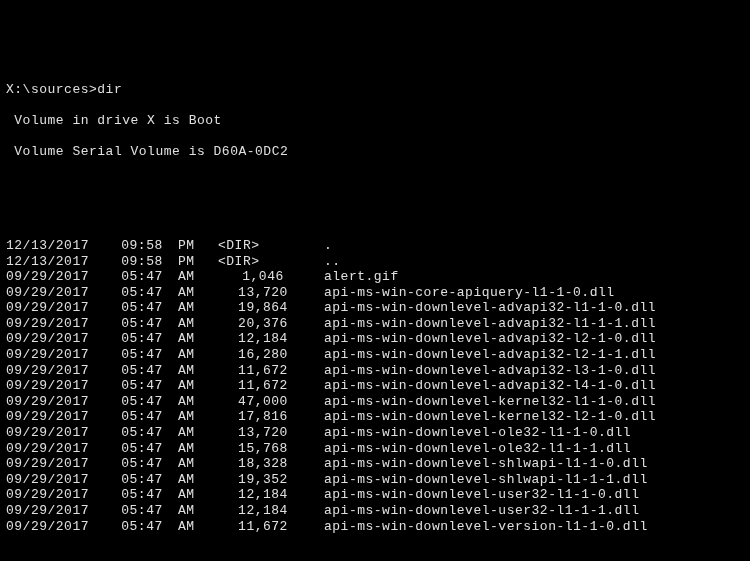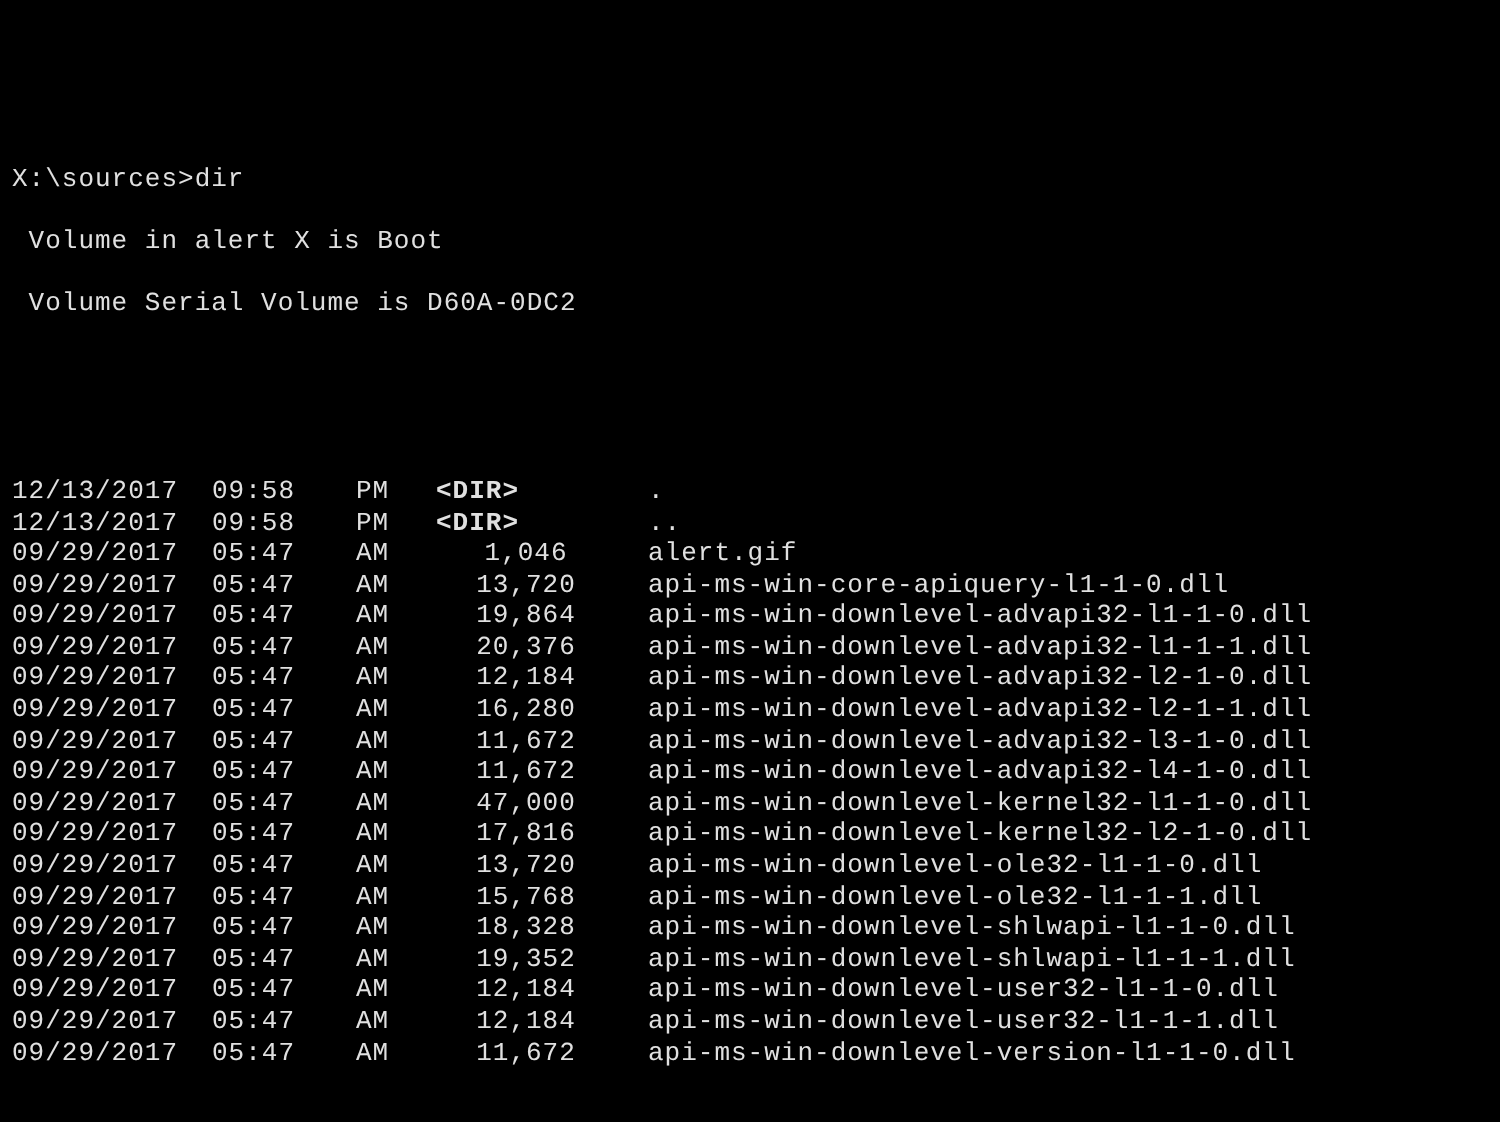--- a/index.html
+++ b/index.html
@@ -13,34 +13,34 @@
       width: 750px;
       height: 561px;
       overflow: hidden;
       white-space: pre;
       letter-spacing: 0.5px;
     }
     .line { display: block; }
     .prompt-line { display: block; }
     .blank { height: 1.2em; }
     .col-date { display: inline-block; width: 88px; }
-    .col-time { display: inline-block; width: 72px; margin-left: 12px; }
+    .col-time { display: inline-block; width: 72px; margin-left: 12px; text-align: center; }
     .col-ampm { display: inline-block; width: 24px; }
     .col-size { display: inline-block; width: 110px; text-align: center; margin-left: 6px; }
-    .col-dirmark { display: inline-block; width: 110px; text-align: left; margin-left: 6px; padding-left: 10px; font-weight: bold; }
+    .col-dirmark { display: inline-block; width: 110px; text-align: left; margin-left: 6px; padding-left: 10px; }
     .col-name { display: inline-block; margin-left: 6px; }
   </style>
 </head>
 <body>
 
 
 
 <div>
 <span class="prompt-line">X:\sources&gt;dir</span>
-<span class="line"> Volume in alert X is Boot</span>
+<span class="line"> Volume in drive X is Boot</span>
 <span class="line"> Volume Serial Volume is D60A-0DC2</span>
 <div class="blank"></div>
 <div class="blank"></div>
 <div id="listing"><span class="line"><span class="col-date">12/13/2017</span><span class="col-time">09:58</span><span class="col-ampm">PM</span><span class="col-dirmark">&lt;DIR&gt;</span><span class="col-name">.</span></span><span class="line"><span class="col-date">12/13/2017</span><span class="col-time">09:58</span><span class="col-ampm">PM</span><span class="col-dirmark">&lt;DIR&gt;</span><span class="col-name">..</span></span><span class="line"><span class="col-date">09/29/2017</span><span class="col-time">05:47</span><span class="col-ampm">AM</span><span class="col-size">1,046</span><span class="col-name">alert.gif</span></span><span class="line"><span class="col-date">09/29/2017</span><span class="col-time">05:47</span><span class="col-ampm">AM</span><span class="col-size">13,720</span><span class="col-name">api-ms-win-core-apiquery-l1-1-0.dll</span></span><span class="line"><span class="col-date">09/29/2017</span><span class="col-time">05:47</span><span class="col-ampm">AM</span><span class="col-size">19,864</span><span class="col-name">api-ms-win-downlevel-advapi32-l1-1-0.dll</span></span><span class="line"><span class="col-date">09/29/2017</span><span class="col-time">05:47</span><span class="col-ampm">AM</span><span class="col-size">20,376</span><span class="col-name">api-ms-win-downlevel-advapi32-l1-1-1.dll</span></span><span class="line"><span class="col-date">09/29/2017</span><span class="col-time">05:47</span><span class="col-ampm">AM</span><span class="col-size">12,184</span><span class="col-name">api-ms-win-downlevel-advapi32-l2-1-0.dll</span></span><span class="line"><span class="col-date">09/29/2017</span><span class="col-time">05:47</span><span class="col-ampm">AM</span><span class="col-size">16,280</span><span class="col-name">api-ms-win-downlevel-advapi32-l2-1-1.dll</span></span><span class="line"><span class="col-date">09/29/2017</span><span class="col-time">05:47</span><span class="col-ampm">AM</span><span class="col-size">11,672</span><span class="col-name">api-ms-win-downlevel-advapi32-l3-1-0.dll</span></span><span class="line"><span class="col-date">09/29/2017</span><span class="col-time">05:47</span><span class="col-ampm">AM</span><span class="col-size">11,672</span><span class="col-name">api-ms-win-downlevel-advapi32-l4-1-0.dll</span></span><span class="line"><span class="col-date">09/29/2017</span><span class="col-time">05:47</span><span class="col-ampm">AM</span><span class="col-size">47,000</span><span class="col-name">api-ms-win-downlevel-kernel32-l1-1-0.dll</span></span><span class="line"><span class="col-date">09/29/2017</span><span class="col-time">05:47</span><span class="col-ampm">AM</span><span class="col-size">17,816</span><span class="col-name">api-ms-win-downlevel-kernel32-l2-1-0.dll</span></span><span class="line"><span class="col-date">09/29/2017</span><span class="col-time">05:47</span><span class="col-ampm">AM</span><span class="col-size">13,720</span><span class="col-name">api-ms-win-downlevel-ole32-l1-1-0.dll</span></span><span class="line"><span class="col-date">09/29/2017</span><span class="col-time">05:47</span><span class="col-ampm">AM</span><span class="col-size">15,768</span><span class="col-name">api-ms-win-downlevel-ole32-l1-1-1.dll</span></span><span class="line"><span class="col-date">09/29/2017</span><span class="col-time">05:47</span><span class="col-ampm">AM</span><span class="col-size">18,328</span><span class="col-name">api-ms-win-downlevel-shlwapi-l1-1-0.dll</span></span><span class="line"><span class="col-date">09/29/2017</span><span class="col-time">05:47</span><span class="col-ampm">AM</span><span class="col-size">19,352</span><span class="col-name">api-ms-win-downlevel-shlwapi-l1-1-1.dll</span></span><span class="line"><span class="col-date">09/29/2017</span><span class="col-time">05:47</span><span class="col-ampm">AM</span><span class="col-size">12,184</span><span class="col-name">api-ms-win-downlevel-user32-l1-1-0.dll</span></span><span class="line"><span class="col-date">09/29/2017</span><span class="col-time">05:47</span><span class="col-ampm">AM</span><span class="col-size">12,184</span><span class="col-name">api-ms-win-downlevel-user32-l1-1-1.dll</span></span><span class="line"><span class="col-date">09/29/2017</span><span class="col-time">05:47</span><span class="col-ampm">AM</span><span class="col-size">11,672</span><span class="col-name">api-ms-win-downlevel-version-l1-1-0.dll</span></span></div>
 </div>
 
 
 
 
 </body></html>

